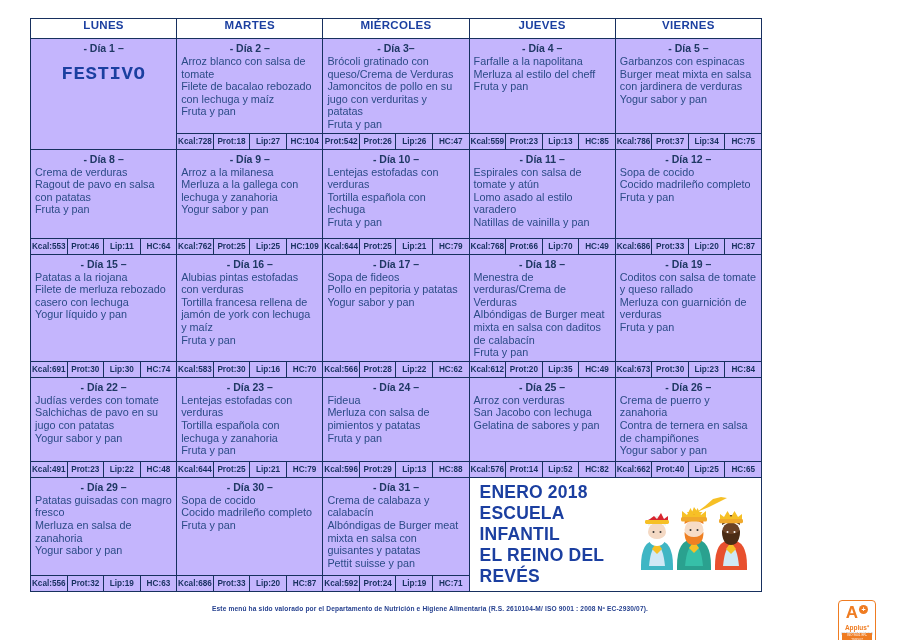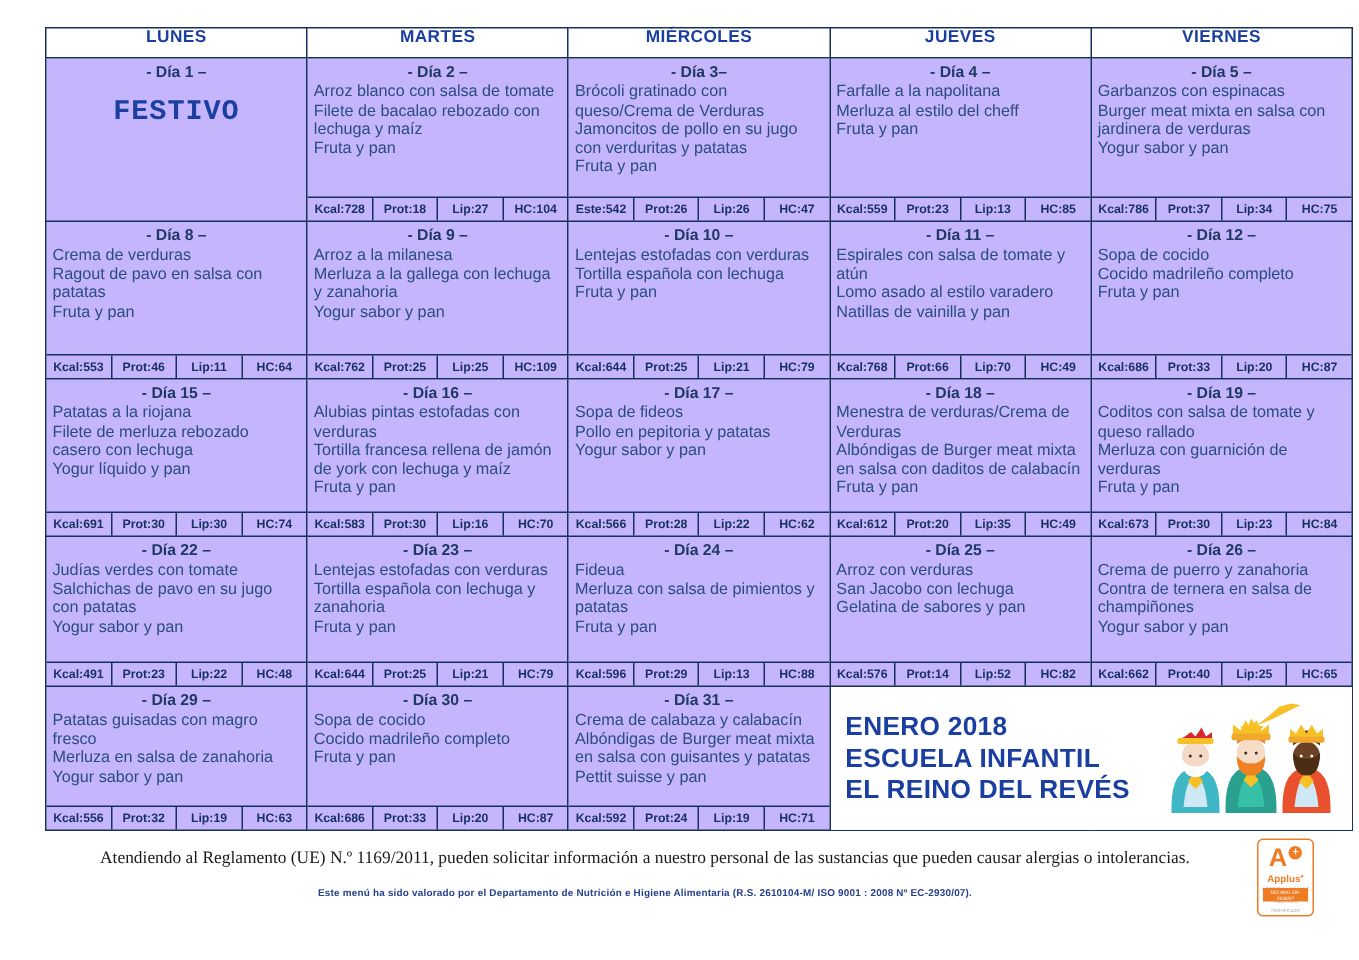--- a/index.html
+++ b/index.html
@@ -19,21 +19,21 @@
   #page {
     position: relative;
     width: 906px;
     height: 640px;
     box-sizing: border-box;
     padding: 18px 30px 0 30px;
   }
 
   
   table.menu {
-    width: 872px;
+    width: 732px;
     border-collapse: collapse;
     table-layout: fixed;
   }
   table.menu td, table.menu th {
     border: 1.6px solid #17305e;
     padding: 0;
     vertical-align: top;
   }
 
   
@@ -273,21 +273,21 @@
   </td>
           <td class="day" style="height: 108px;">
     <div class="daywrap">
       <div class="dishes">
         <div class="daynum">- Día 3–</div>
         <div class="dish">Brócoli gratinado con queso/Crema de Verduras
 Jamoncitos de pollo en su jugo con verduritas y patatas
 Fruta y pan</div>
       </div>
       <div class="nutri">
-        <div class="cell">Este:542</div>
+        <div class="cell">Prot:542</div>
         <div class="cell">Prot:26</div>
         <div class="cell">Lip:26</div>
         <div class="cell">HC:47</div>
       </div>
     </div>
   </td>
           <td class="day" style="height: 108px;">
     <div class="daywrap">
       <div class="dishes">
         <div class="daynum">- Día 4 –</div>
@@ -666,21 +666,20 @@
       <path d="M80 70 h32 v4 H80Z" fill="#e8502e"></path>
     </g>
   </svg></div>
             </div>
           </td>
         </tr>
       </tbody>
   </table>
 
   <div class="footer">
-    <div class="legal">Atendiendo al Reglamento (UE) N.º 1169/2011, pueden solicitar información a nuestro personal de las sustancias que pueden causar alergias o intolerancias.</div>
     <div class="fineprint">Este menú ha sido valorado por el Departamento de Nutrición e Higiene Alimentaria  (R.S. 2610104-M/ ISO 9001 : 2008 Nº EC-2930/07).</div>
 
     <div class="applus">
       <div class="a-top">
         <span class="a-letter">A</span>
         <span class="a-plus">+</span>
       </div>
       <div class="a-word">Applus⁺</div>
       <div class="a-sub">CERTIFICACIÓN DE
 SISTEMAS DE GESTIÓN</div>

